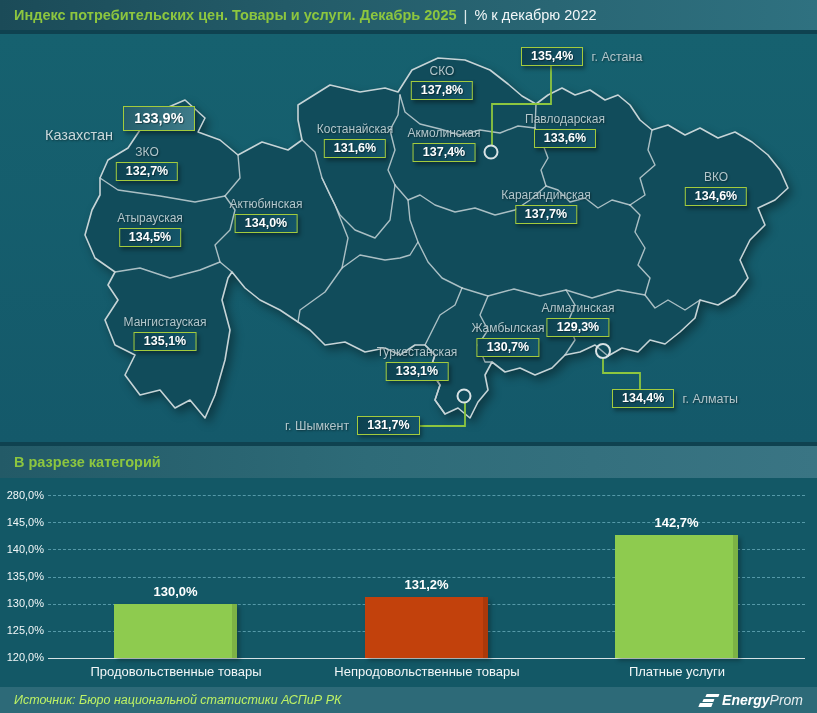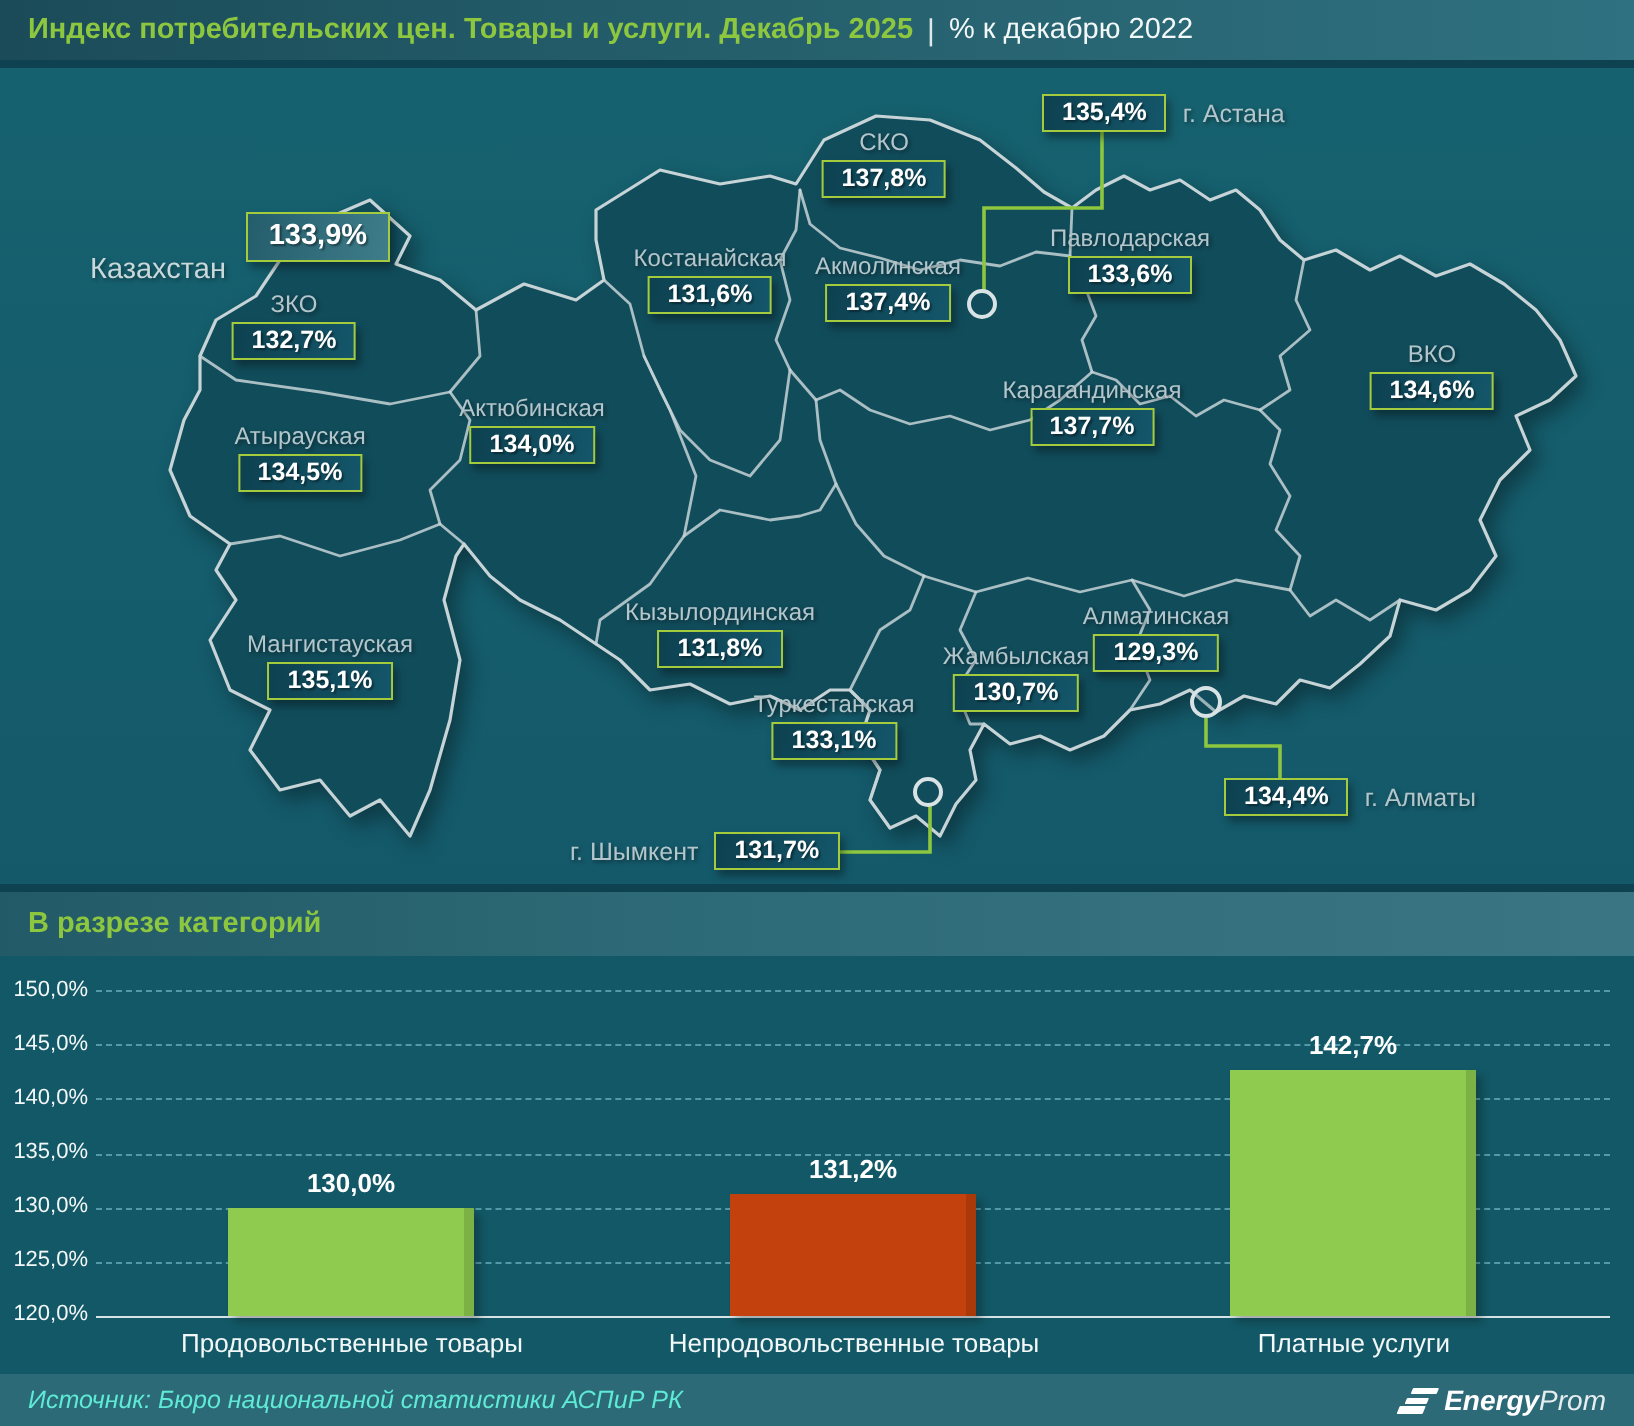--- a/index.html
+++ b/index.html
@@ -69,21 +69,21 @@
   .bar-value { position:absolute; bottom:100%; left:50%; transform:translateX(-50%);
     margin-bottom:5px; color:#ffffff; font-weight:bold; font-size:13px; white-space:nowrap; }
   .cat-label { position:absolute; top:186px; transform:translateX(-50%);
     color:#f2f7f8; font-size:13px; white-space:nowrap; }
 
   
   .footer {
     position:absolute; left:0; top:687px; width:817px; height:26px; background:#2d6a78;
     display:flex; align-items:center; justify-content:space-between; padding:0 14px;
   }
-  .source { color:#5eead4; font-style:italic; font-size:12.5px; }
+  .source { color:#bef264; font-style:italic; font-size:12.5px; }
   .logo { display:flex; align-items:center; gap:5px; }
   .logo-icon { display:flex; flex-direction:column; gap:1.5px; transform:skewX(-22deg); }
   .logo-icon i { display:block; height:3.2px; background:#ffffff; border-radius:0.5px; }
   .logo-icon i:nth-child(1){ width:13px; margin-left:3px; }
   .logo-icon i:nth-child(2){ width:11px; margin-left:1.5px; }
   .logo-icon i:nth-child(3){ width:13px; }
   .logo-text { font-size:14px; font-style:italic; color:#ffffff; }
   .logo-text .bold { font-weight:bold; }
   .logo-text .light { font-weight:normal; color:#e6edef; }
 </style>
@@ -171,24 +171,20 @@
       <span class="value-box">133,6%</span>
     </div>
     <div class="region-label" style="left:546px; top:154px;">
       <span class="region-name">Карагандинская</span>
       <span class="value-box">137,7%</span>
     </div>
     <div class="region-label" style="left:716px; top:136px;">
       <span class="region-name">ВКО</span>
       <span class="value-box">134,6%</span>
     </div>
-    <div class="region-label" style="left:360px; top:265px;">
-      <span class="region-name">Кызылординская</span>
-      <span class="value-box">131,8%</span>
-    </div>
     <div class="region-label" style="left:417px; top:311px;">
       <span class="region-name">Туркестанская</span>
       <span class="value-box">133,1%</span>
     </div>
     <div class="region-label" style="left:508px; top:287px;">
       <span class="region-name">Жамбылская</span>
       <span class="value-box">130,7%</span>
     </div>
     <div class="region-label" style="left:578px; top:267px;">
       <span class="region-name">Алматинская</span>
@@ -229,21 +225,21 @@
         <span class="bar-value">130,0%</span>
       </div>
       <div class="bar" style="left: 317px; height: 60.9px; background: #c2410c;">
         <span class="bar-value">131,2%</span>
       </div>
       <div class="bar" style="left: 567px; height: 123.3px; background: rgb(142, 203, 79);">
         <span class="bar-value">142,7%</span>
       </div>
     </div>
 
-    <span class="ytick" style="left:0; top:11px;">150,0%</span>
+    <span class="ytick" style="left:0; top:11px;">280,0%</span>
     <span class="ytick" style="left:0; top:38px;">145,0%</span>
     <span class="ytick" style="left:0; top:65px;">140,0%</span>
     <span class="ytick" style="left:0; top:92px;">135,0%</span>
     <span class="ytick" style="left:0; top:119px;">130,0%</span>
     <span class="ytick" style="left:0; top:146px;">125,0%</span>
     <span class="ytick" style="left:0; top:173px;">120,0%</span>
 
     <span class="cat-label" style="left:427px;">Непродовольственные товары</span>
     <span class="cat-label" style="left:176px;">Продовольственные товары</span>
     <span class="cat-label" style="left:677px;">Платные услуги</span>

